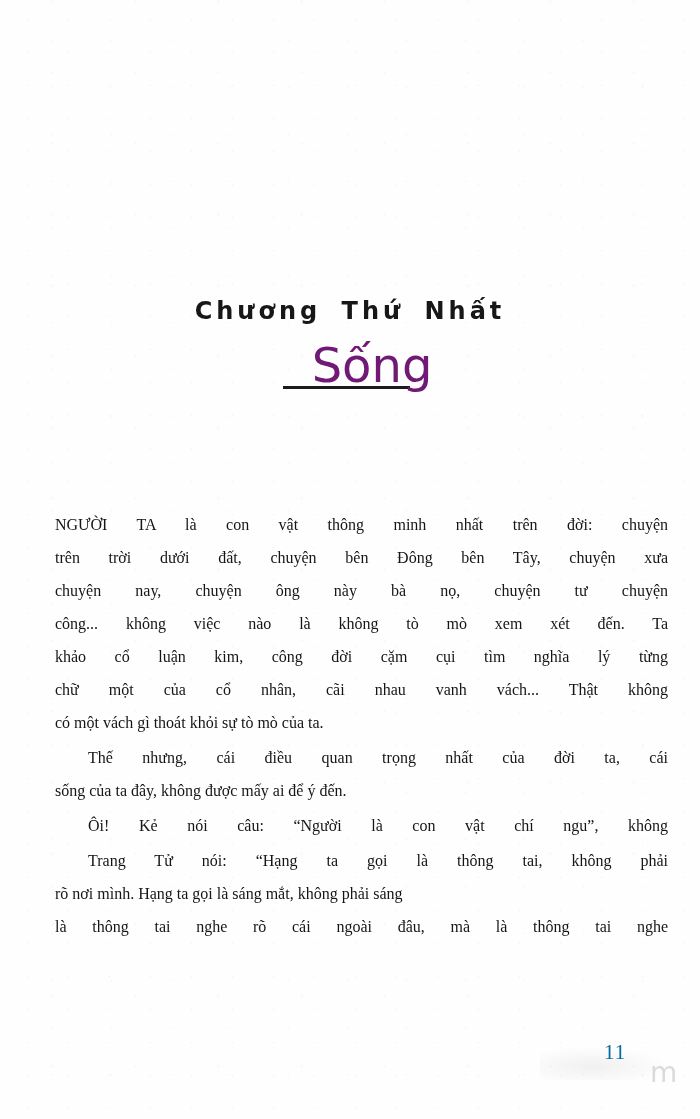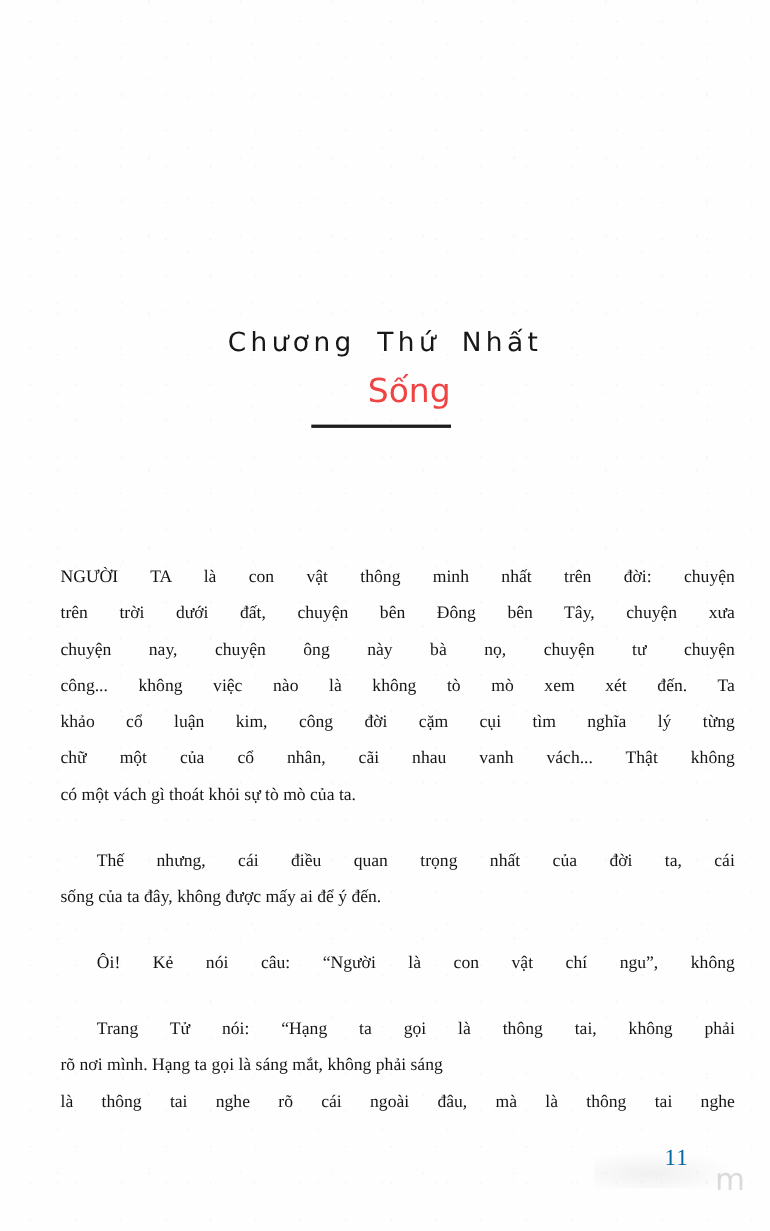--- a/index.html
+++ b/index.html
@@ -28,21 +28,21 @@
     background-position: 7px 3px, 23px 17px, 11px 37px;
     pointer-events: none;
   }
   .chapter-heading {
     position: absolute;
     top: 297px;
     left: 0;
     right: 0;
     text-align: center;
     font-family: "DejaVu Sans", sans-serif;
-    font-weight: normal;
+    font-weight: bold;
     font-size: 24px;
     letter-spacing: 4px;
     word-spacing: 8px;
     color: #171717;
   }
   .chapter-title-wrap {
     position: absolute;
     top: 341px;
     left: 0;
     right: 0;
@@ -54,35 +54,35 @@
     left: 283px;
     top: 45px;
     width: 127px;
     height: 3px;
     background: #1c1c1c;
   }
   .chapter-title {
     position: relative;
     display: inline-block;
     font-family: "DejaVu Sans", sans-serif;
-    font-size: 30px;
+    font-size: 48px;
     line-height: 1;
-    color: #ef4444;
+    color: #701a75;
     margin-left: 44px;
   }
   .body-text {
     position: absolute;
     left: 55px;
     top: 508px;
     width: 613px;
     font-size: 16px;
     line-height: 33px;
   }
   .para { margin: 0; }
-  .para + .para { margin-top: 27px; }
+  .para + .para { margin-top: 2px; }
   .line {
     text-align: justify;
     text-align-last: justify;
     white-space: nowrap;
   }
   .line.end {
     text-align-last: left;
     white-space: normal;
   }
   .para.indent .line:first-child { text-indent: 33px; }

